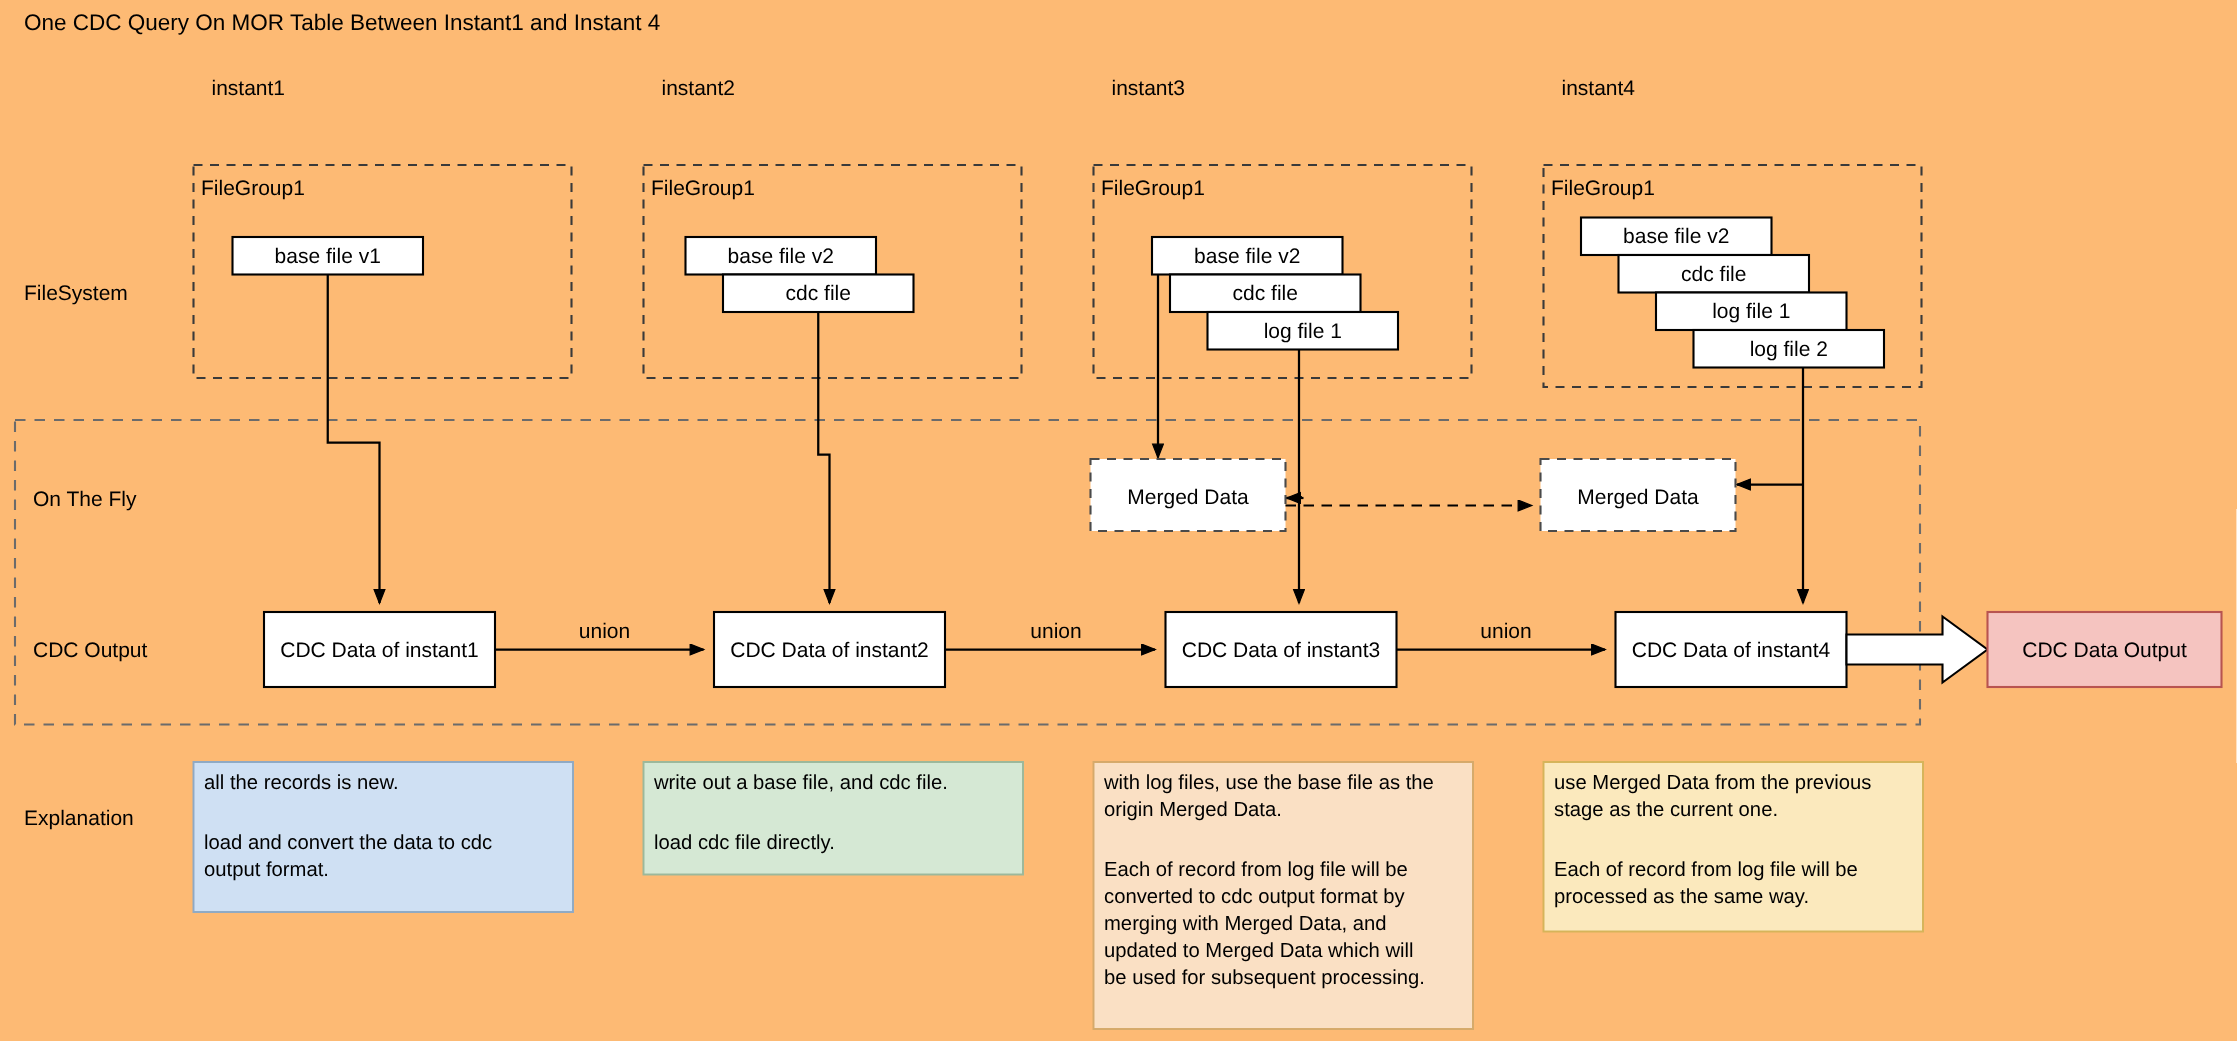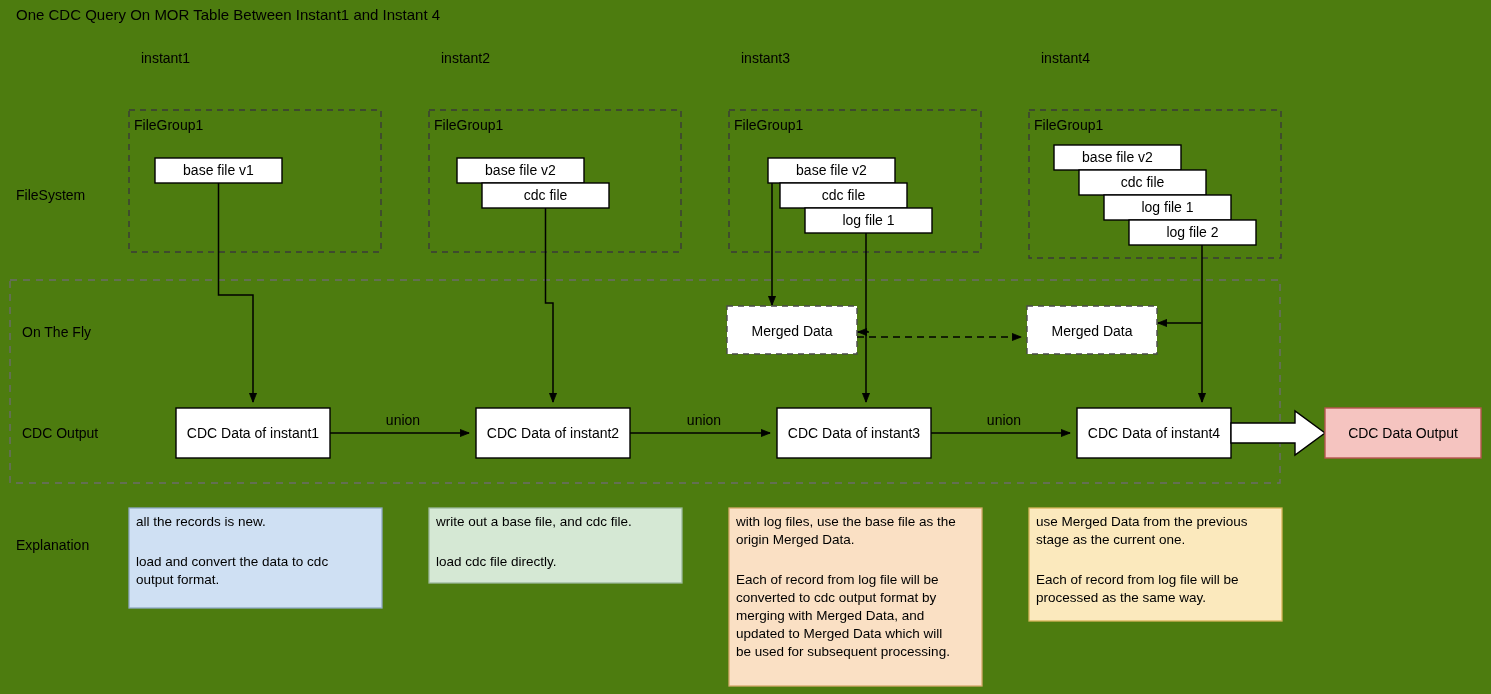--- a/index.html
+++ b/index.html
@@ -9,21 +9,21 @@
   }
   body {
     font-family: "Liberation Sans", sans-serif;
     -webkit-font-smoothing: antialiased;
   }
   #stage {
     position: relative;
     width: 1491px;
     height: 694px;
     overflow: hidden;
-    background: #4d7c0f;
+    background: #fdba74;
   }
   svg.diagram {
     position: absolute;
     left: 0;
     top: 0;
     width: 1491px;
     height: 694px;
   }
   text {
     font-family: "Liberation Sans", sans-serif;

